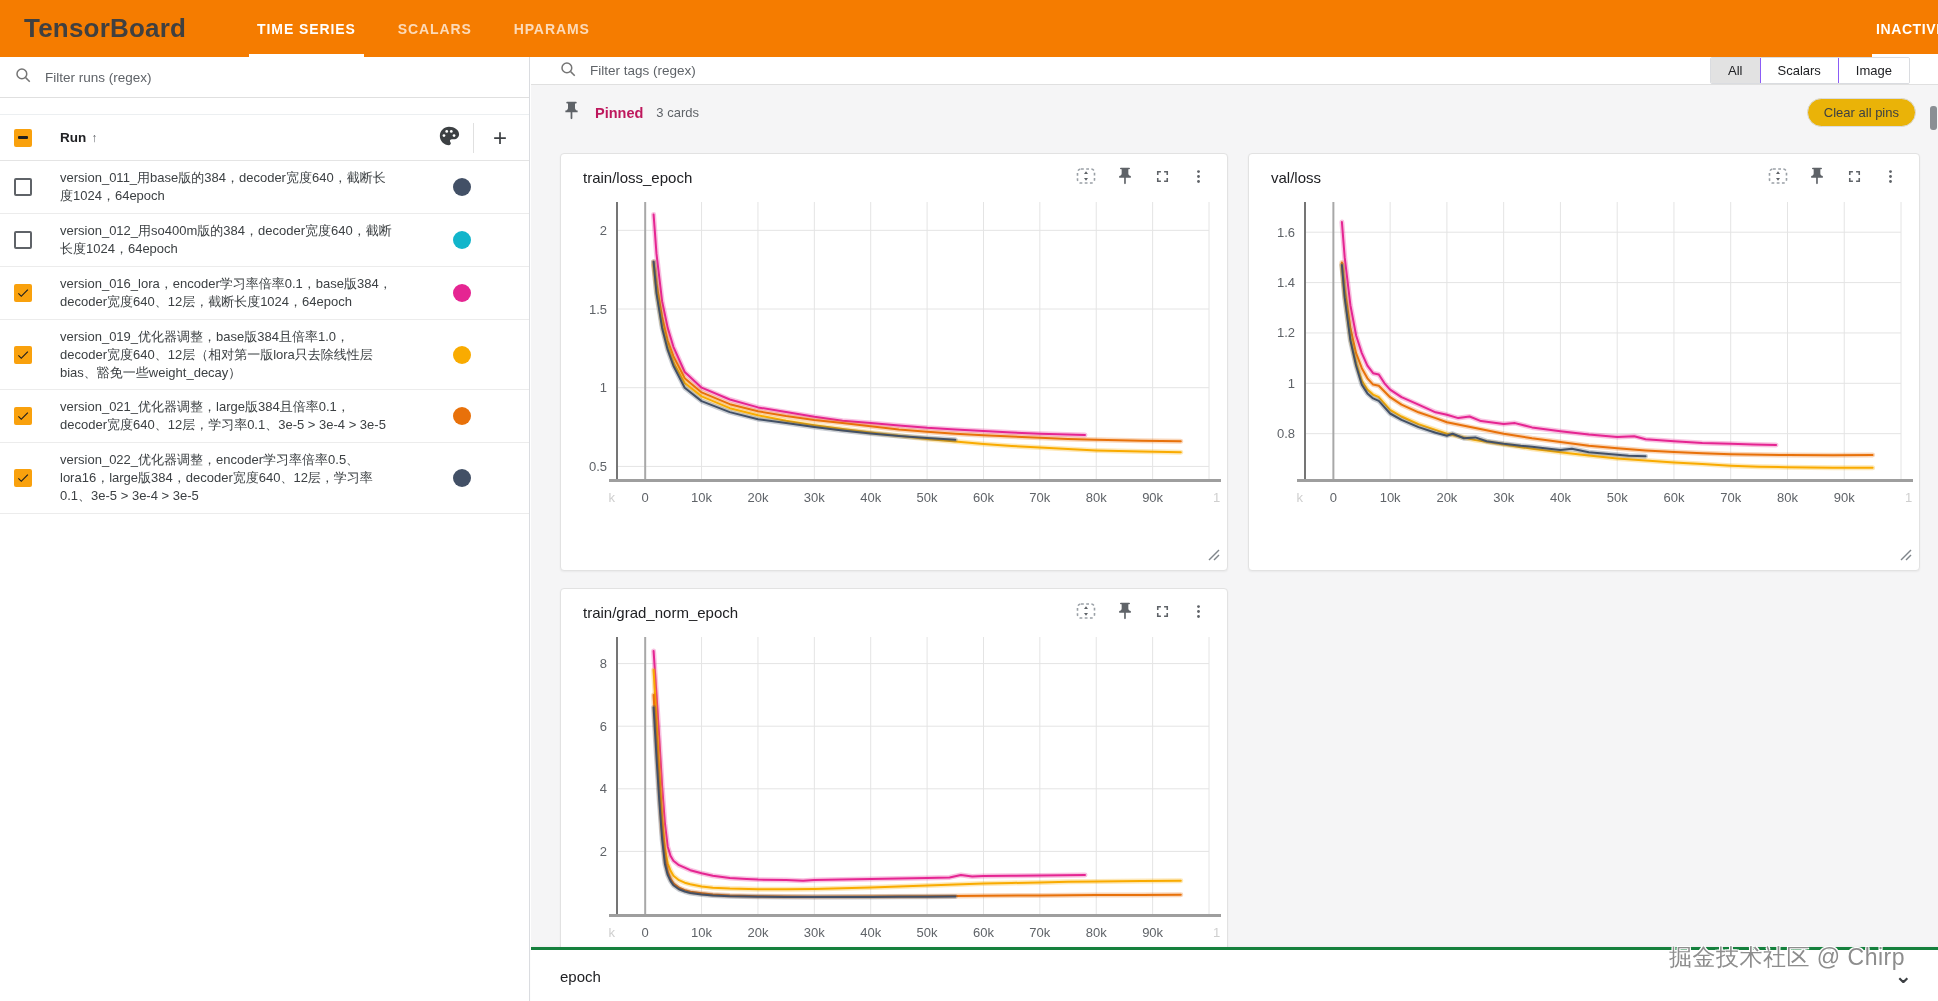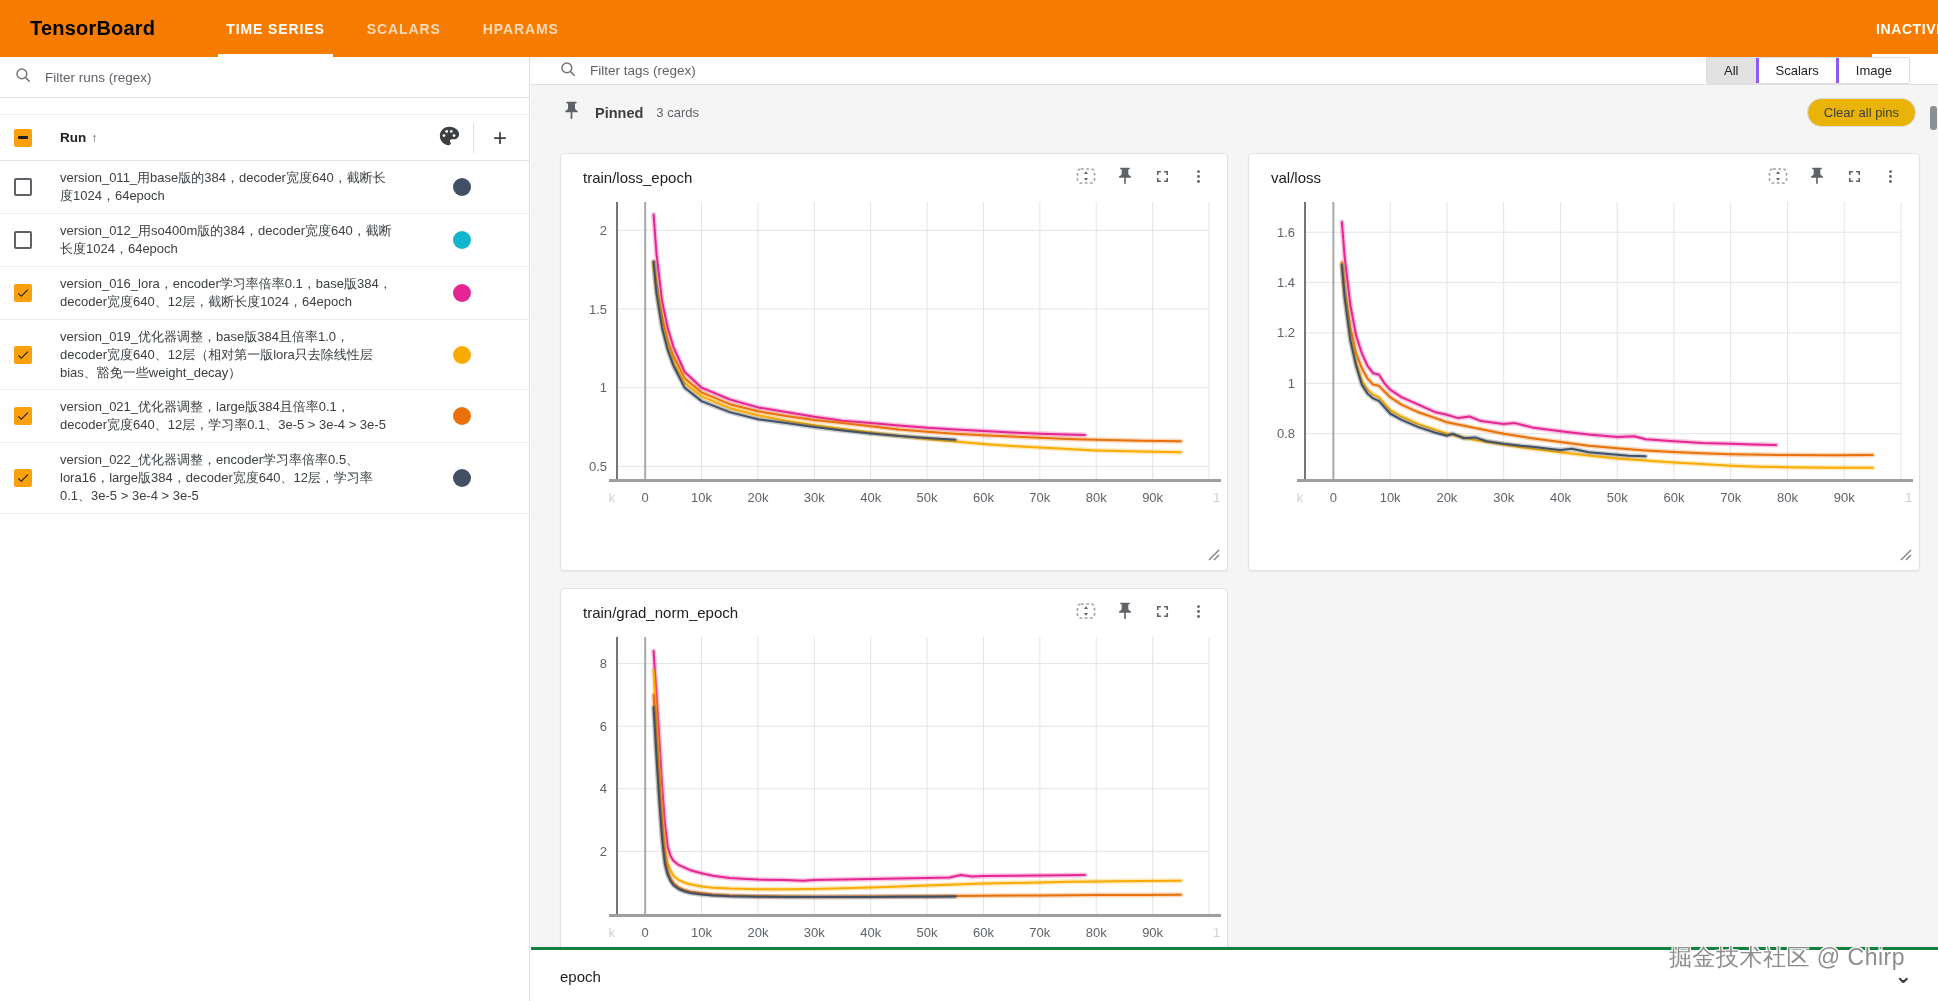--- a/index.html
+++ b/index.html
@@ -3,21 +3,21 @@
 <meta charset="utf-8">
 <style>
   html,body{margin:0;padding:0;}
   body{
     width:1938px;height:1001px;position:relative;overflow:hidden;
     font-family:"Liberation Sans","DejaVu Sans",sans-serif;background:#fff;
     -webkit-font-smoothing:antialiased;
   }
   
   .header{position:absolute;top:0;left:0;width:1938px;height:57px;background:#f57c00;display:flex;align-items:center;z-index:5;}
-  .logo{color:#000000;font-size:20px;font-weight:bold;margin-left:30px;letter-spacing:.2px;white-space:nowrap;}
+  .logo{color:#404040;font-size:26px;font-weight:bold;margin-left:24px;letter-spacing:.2px;white-space:nowrap;}
   .tabs{display:flex;margin-left:50px;height:57px;}
   .tab{color:rgba(255,255,255,.72);font-size:14px;font-weight:bold;letter-spacing:.9px;padding:0 21px;display:flex;align-items:center;position:relative;cursor:pointer;white-space:nowrap;}
   .tab.active{color:#fff;}
   .tab.active::after{content:"";position:absolute;left:13px;right:13px;bottom:0;height:3px;background:#fff;}
   .header-right{position:absolute;left:1876px;top:0;height:57px;width:62px;display:flex;align-items:center;color:#fff;font-weight:bold;font-size:14px;letter-spacing:.6px;white-space:nowrap;overflow:hidden;}
   .header-underline-right{position:absolute;right:0;bottom:0;width:66px;height:3px;background:#fff;}
   
   .sidebar{position:absolute;top:57px;left:0;width:530px;height:944px;background:#fff;border-right:1px solid #dadce0;box-sizing:border-box;}
   .filter-row{height:41px;border-bottom:1px solid #e0e0e0;display:flex;align-items:center;padding:0 14px;gap:11px;background:#fff;box-sizing:border-box;}
   .filter-input{border:none;outline:none;flex:1;font-size:13.5px;color:#202124;font-family:inherit;background:transparent;}
@@ -34,25 +34,25 @@
   .cb.unchecked{border:2px solid #5f6368;background:#fff;}
   .cb.checked{background:#f9a10d;}
   .cb.indeterminate{background:#f9a10d;}
   .cb .dash{width:10px;height:2.5px;background:#1f1f1f;border-radius:1px;}
   .run-text{font-size:13px;color:#3c4043;line-height:1.38;margin-left:28px;width:332px;}
   .run-dot{width:18px;height:18px;border-radius:50%;margin-left:auto;margin-right:44px;flex:none;}
   
   .main{position:absolute;top:57px;left:531px;width:1407px;height:944px;background:#f5f5f6;}
   .tags-bar{height:28px;background:#fff;border-bottom:1px solid #e0e0e0;display:flex;align-items:center;padding:0 14px 0 28px;gap:11px;box-sizing:border-box;}
   .seg{margin-left:auto;display:flex;border:1px solid #dadce0;border-radius:2px;overflow:hidden;margin-right:14px;}
-  .seg-btn{font-size:13px;color:#202124;background:#fff;padding:5px 17px;border:none;border-right:3px solid #8b5cf6;cursor:pointer;font-family:inherit;}
+  .seg-btn{font-size:13px;color:#202124;background:#fff;padding:5px 17px;border:none;border-right:1px solid #8b5cf6;cursor:pointer;font-family:inherit;}
   .seg-btn:last-child{border-right:none;}
   .seg-btn.active{background:#e2e2e2;}
   .pinned-bar{height:55px;display:flex;align-items:center;padding:0 22px 0 30px;}
-  .pinned-label{font-size:14.5px;font-weight:bold;color:#404040;margin-left:13px;}
+  .pinned-label{font-size:14.5px;font-weight:bold;color:#be185d;margin-left:13px;}
   .pinned-count{font-size:13px;color:#5f6368;margin-left:13px;}
   .clear-pins-btn{margin-left:auto;background:#eab308;border:1px solid #dadce0;border-radius:16px;padding:6px 16px;font-size:13px;color:#3c4043;cursor:pointer;font-family:inherit;text-align:center;}
   .cards{position:absolute;left:29px;top:96px;display:grid;grid-template-columns:668px 672px;column-gap:20px;row-gap:17px;}
   .card{background:#fff;border:1px solid #e2e2e2;border-radius:4px;box-shadow:0 1px 2px rgba(0,0,0,.05);position:relative;height:418px;box-sizing:border-box;}
   .card-title{position:absolute;left:22px;top:15px;font-size:15px;color:#202124;}
   .card-icons{position:absolute;right:20px;top:11px;display:flex;gap:18px;align-items:center;}
   .card-icons .ic{cursor:pointer;display:flex;align-items:center;}
   .resize-handle{position:absolute;right:7px;bottom:5px;cursor:nwse-resize;}
   .bottom-section{position:absolute;left:0;top:890px;width:1407px;height:54px;background:#fff;border-top:3px solid #15803d;box-shadow:0 -1px 2px rgba(0,0,0,.03);}
   .section-label{position:absolute;left:29px;top:18px;font-size:15px;color:#202124;cursor:pointer;}

